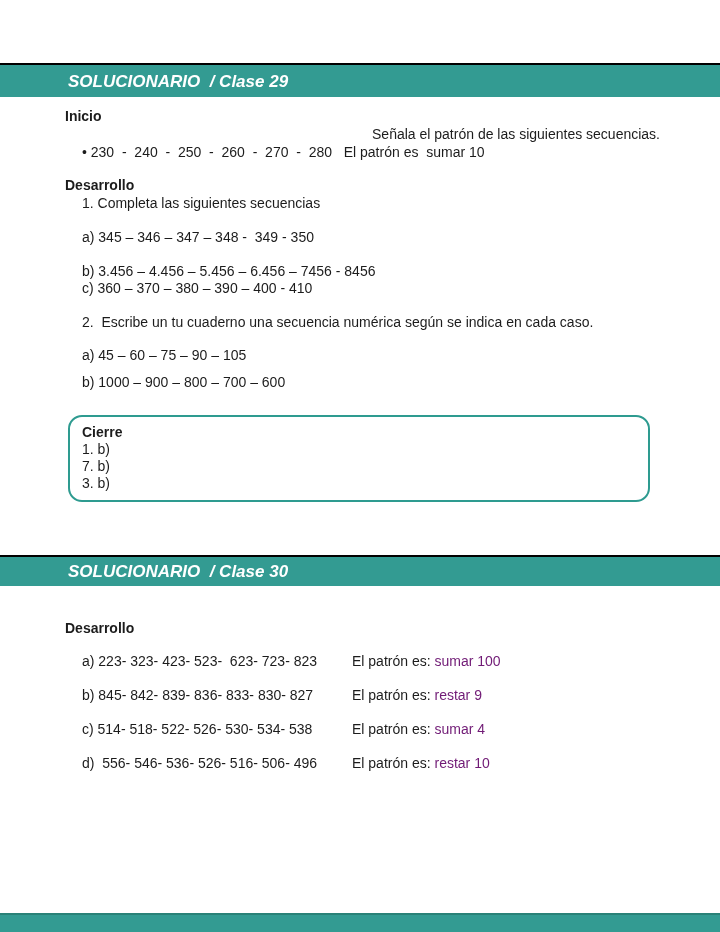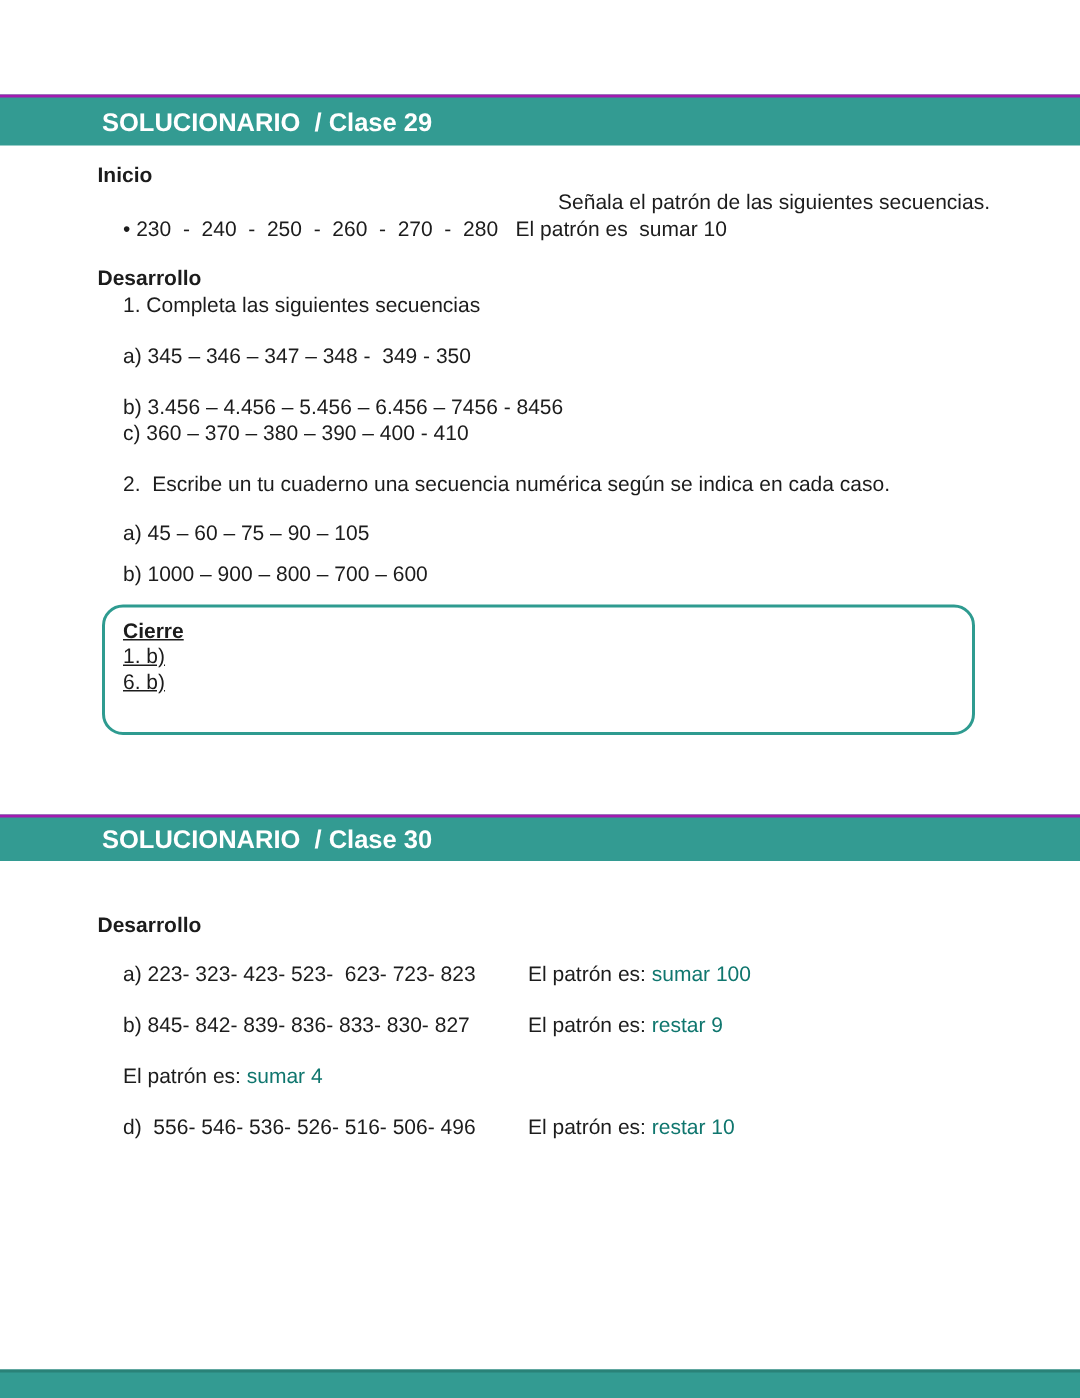--- a/index.html
+++ b/index.html
@@ -16,24 +16,25 @@
     overflow: hidden;
   }
   .line { margin: 0; white-space: pre-wrap; }
   .bold { font-weight: bold; }
 
   .header-bar {
     box-sizing: border-box;
     width: 720px;
     height: 34px;
     background: #339b92;
-    border-top: 2px solid #a21caf;
+    border-top: 2px solid #000000;
     display: flex;
     align-items: center;
     padding-left: 68px;
+    font-style: italic;
   }
   .header-bar .title {
     color: #ffffff;
     font-weight: bold;
     font-size: 17px;
     white-space: pre-wrap;
   }
   #bar1 { margin-top: 63px; }
   #bar2 { margin-top: 53px; height: 31px; }
 
@@ -48,44 +49,43 @@
   #task1            { margin-top: 1px; }
   #seq1a            { margin-top: 17px; }
   #seq1b            { margin-top: 17px; }
   #seq1c            { }
   #task2            { margin-top: 17px; }
   #seq2a            { margin-top: 16px; }
   #seq2b            { margin-top: 10px; }
 
   .cierre-box {
     box-sizing: border-box;
-    margin-top: 12px;
+    margin-top: 24px;
     margin-left: 3px;
     width: 582px;
     height: 87px;
     border: 2px solid #2e9b90;
     border-radius: 14px;
     padding: 7px 0 0 12px;
-    text-decoration: underline;
   }
 
   #desarrollo2-heading { margin-top: 34px; }
   #task3               { margin-top: 1px; }
 
   .pattern-row {
     display: flex;
     margin-top: 17px;
   }
   .pattern-row:first-of-type { margin-top: 16px; }
   .pattern-row .seq {
     width: 270px;
     white-space: pre-wrap;
   }
   .pattern-row .pat { white-space: pre-wrap; }
-  .answer { color: #0f766e; }
+  .answer { color: #701a75; }
 
   .footer-bar {
     position: absolute;
     left: 0;
     bottom: 0;
     width: 720px;
     height: 19px;
     background: #339b92;
     border-top: 2px solid #2a8278;
     box-sizing: border-box;
@@ -110,21 +110,22 @@
     <p class="line indent" id="seq1a">a) 345 – 346 – 347 – 348 -  349 - 350</p>
     <p class="line indent" id="seq1b">b) 3.456 – 4.456 – 5.456 – 6.456 – 7456 - 8456</p>
     <p class="line indent" id="seq1c">c) 360 – 370 – 380 – 390 – 400 - 410</p>
     <p class="line indent" id="task2">2.  Escribe un tu cuaderno una secuencia numérica según se indica en cada caso.</p>
     <p class="line indent" id="seq2a">a) 45 – 60 – 75 – 90 – 105</p>
     <p class="line indent" id="seq2b">b) 1000 – 900 – 800 – 700 – 600</p>
 
     <div class="cierre-box">
       <p class="line bold">Cierre</p>
       <p class="line">1. b)</p>
-      <p class="line">6. b)</p>
+      <p class="line">7. b)</p>
+      <p class="line">3. b)</p>
     </div>
   </div>
 
   <div class="header-bar" id="bar2">
     <span class="title">SOLUCIONARIO  / Clase 30</span>
   </div>
 
   <div class="content">
     <p class="line bold" id="desarrollo2-heading">Desarrollo</p>
 
@@ -132,20 +133,21 @@
       <span class="seq">a) 223- 323- 423- 523-  623- 723- 823</span>
       <span class="pat">El patrón es: </span>
       <span class="pat answer">sumar 100</span>
     </div>
     <div class="pattern-row indent">
       <span class="seq">b) 845- 842- 839- 836- 833- 830- 827</span>
       <span class="pat">El patrón es: </span>
       <span class="pat answer">restar 9</span>
     </div>
     <div class="pattern-row indent">
+      <span class="seq">c) 514- 518- 522- 526- 530- 534- 538</span>
       <span class="pat">El patrón es: </span>
       <span class="pat answer">sumar 4</span>
     </div>
     <div class="pattern-row indent">
       <span class="seq">d)  556- 546- 536- 526- 516- 506- 496</span>
       <span class="pat">El patrón es: </span>
       <span class="pat answer">restar 10</span>
     </div>
   </div>
 

